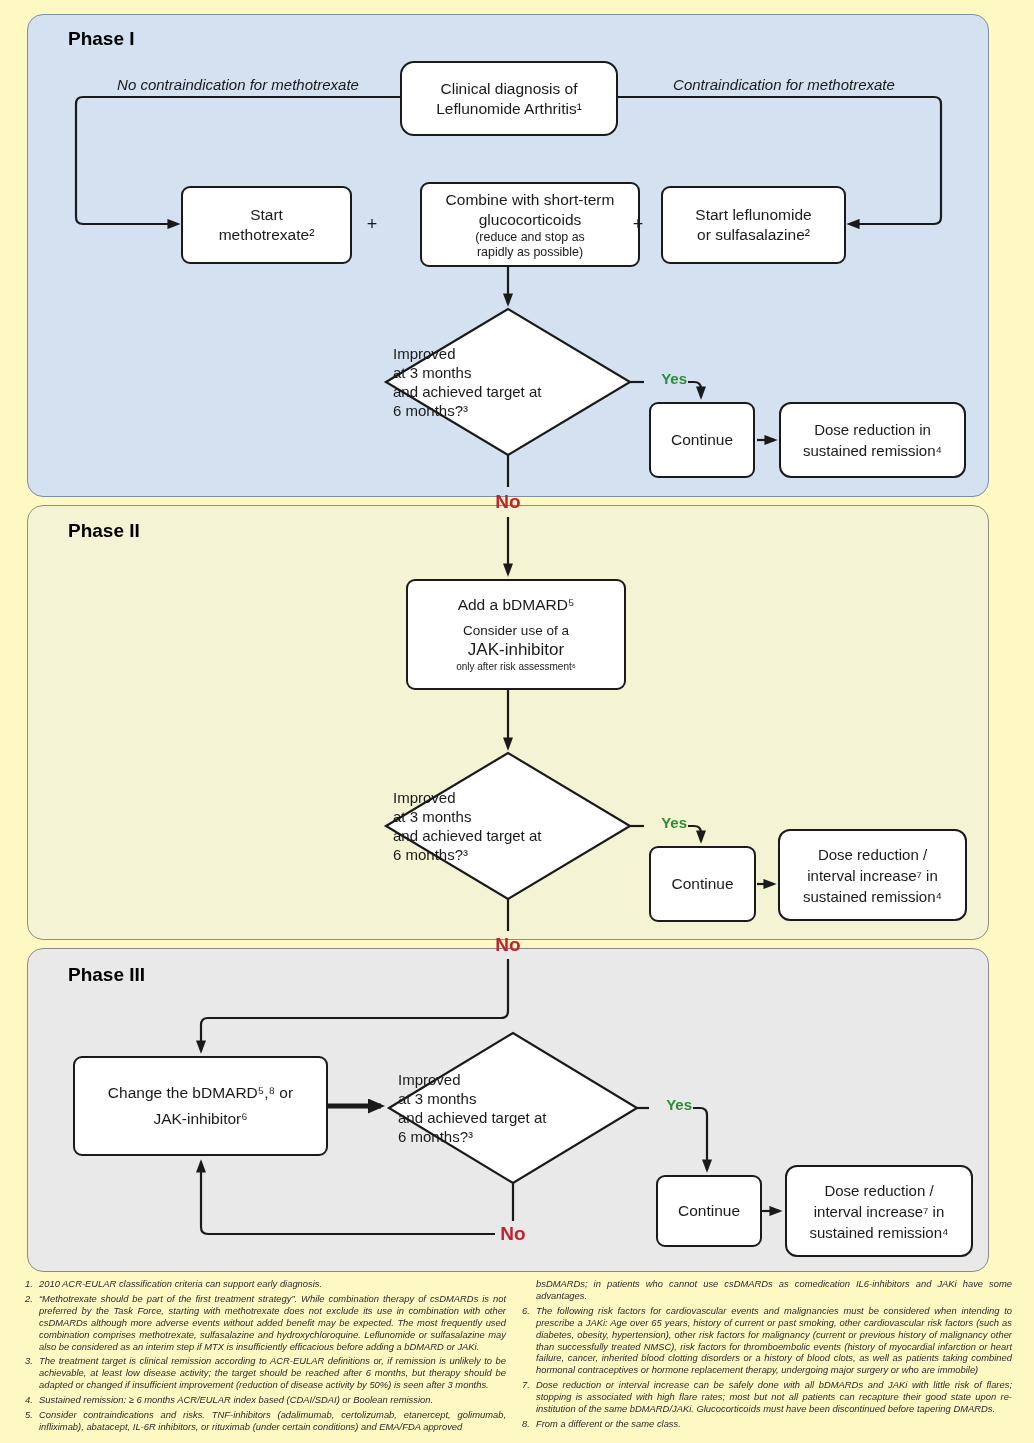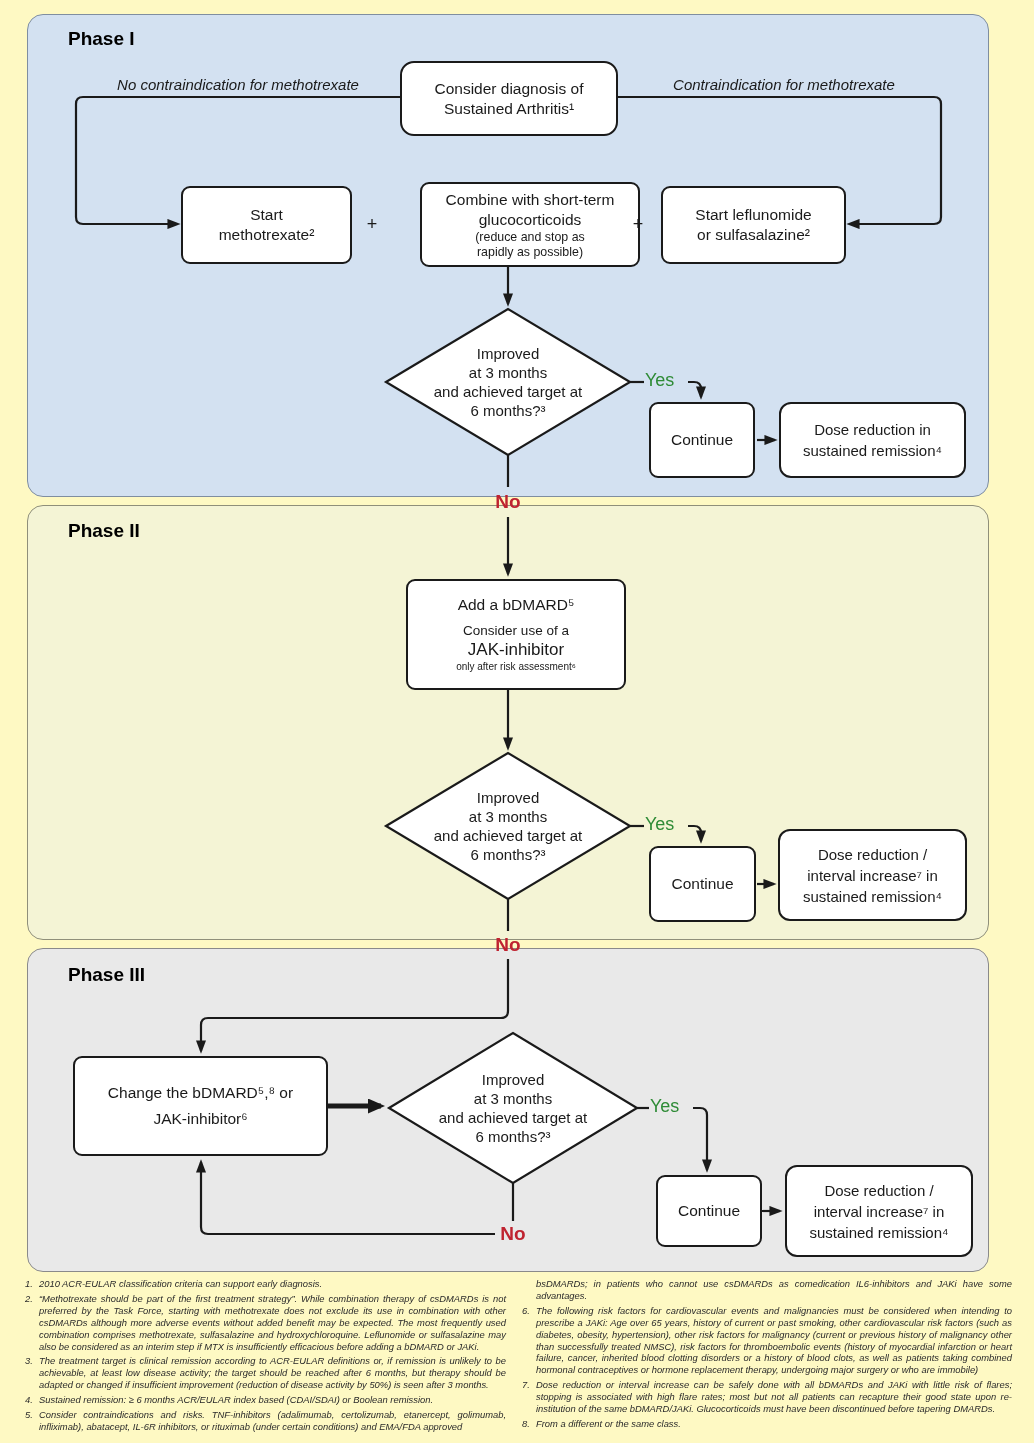--- a/index.html
+++ b/index.html
@@ -26,25 +26,25 @@
   .r14{border-radius:14px;}
   .r18{border-radius:12px;}
   .box .small{font-size:12.4px;line-height:15px;}
   .box .tiny{font-size:10px;line-height:14px;}
   .box .mid{font-size:13.5px;line-height:17px;}
   .box .big{font-size:17px;line-height:21px;}
   .box .gap{margin-top:7px;}
   .dose{font-size:15px;line-height:21px;}
   .chg{line-height:26px;}
 
-  .dtext{position:absolute;width:230px;text-align:center;font-size:15px;line-height:19px;}
+  .dtext{position:absolute;width:230px;font-size:15px;line-height:19px;}
 
   .plus{position:absolute;width:22px;text-align:center;font-size:18px;line-height:24px;}
 
-  .yes{position:absolute;width:42px;text-align:left;font-weight:normal;font-size:18px;color:#2e8b36;}
+  .yes{position:absolute;width:42px;text-align:right;font-weight:bold;font-size:15px;color:#2e8b36;}
   .no{position:absolute;width:36px;height:24px;text-align:center;font-weight:bold;font-size:19px;line-height:24px;color:#bf2330;}
   .no.graybg{background:#e9e9e9;}
 
   .fncols{position:absolute;top:1278px;left:25px;width:987px;display:flex;}
   .fncol{width:481px;}
   .fncol.right{width:490px;margin-left:16px;}
   .fn{position:relative;padding-left:14px;margin-bottom:3px;font-style:italic;
       font-size:9.4px;line-height:11.9px;text-align:justify;color:#2a2a2a;}
   .fn .num{position:absolute;left:0;top:0;font-style:italic;}
 </style>
@@ -94,22 +94,22 @@
     <polygon class="diamond" points="386,826 508,753 630,826 508,899"></polygon>
     <polygon class="diamond" points="389,1108 513,1033 637,1108 513,1183"></polygon>
   </svg>
 
   <div class="phase-title" style="left:68px;top:28px;">Phase I</div>
 
   <div class="flow-label" style="left:88px;top:76px;width:300px;">No contraindication for methotrexate</div>
   <div class="flow-label" style="left:634px;top:76px;width:300px;">Contraindication for methotrexate</div>
 
   <div class="box r14" style="left:400px;top:61px;width:218px;height:75px;">
-    <div>Consider diagnosis of</div>
-    <div>Sustained Arthritis¹</div>
+    <div>Clinical diagnosis of</div>
+    <div>Leflunomide Arthritis¹</div>
   </div>
 
   <div class="box r9" style="left:181px;top:186px;width:171px;height:78px;">
     <div>Start</div>
     <div>methotrexate²</div>
   </div>
 
   <div class="plus" style="left:361px;top:212px;">+</div>
 
   <div class="box r9" style="left:420px;top:182px;width:220px;height:85px;">

